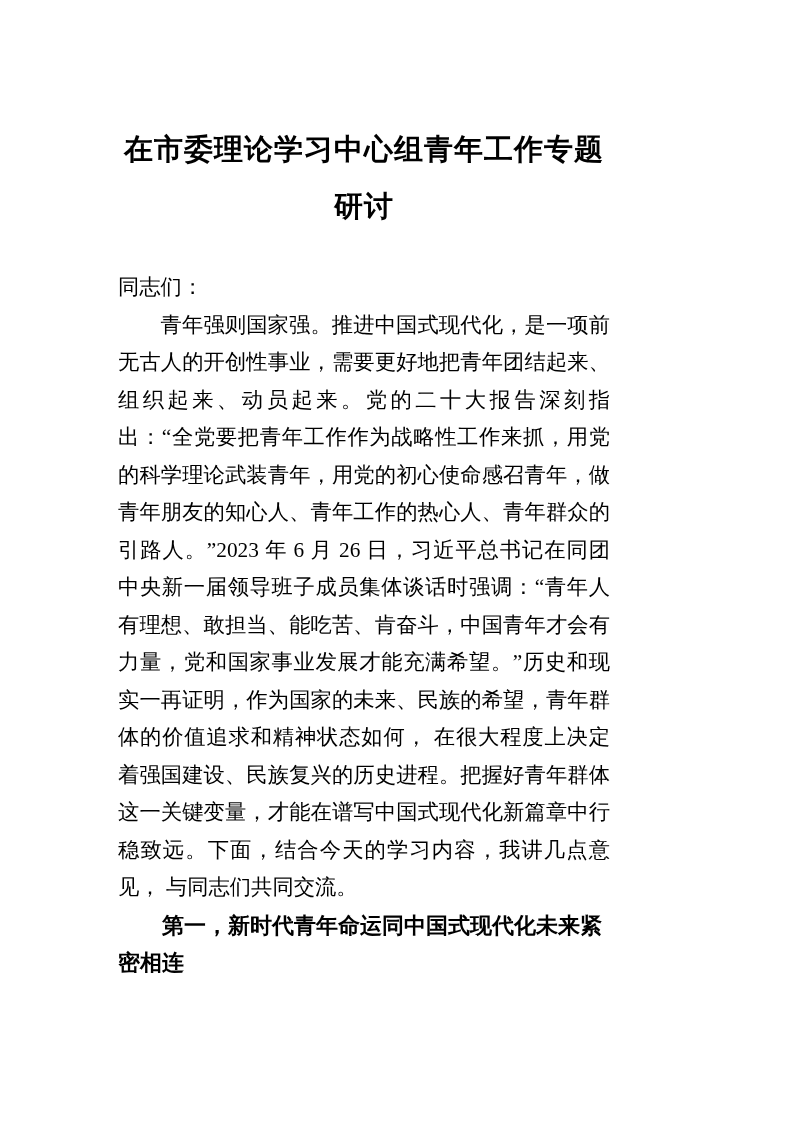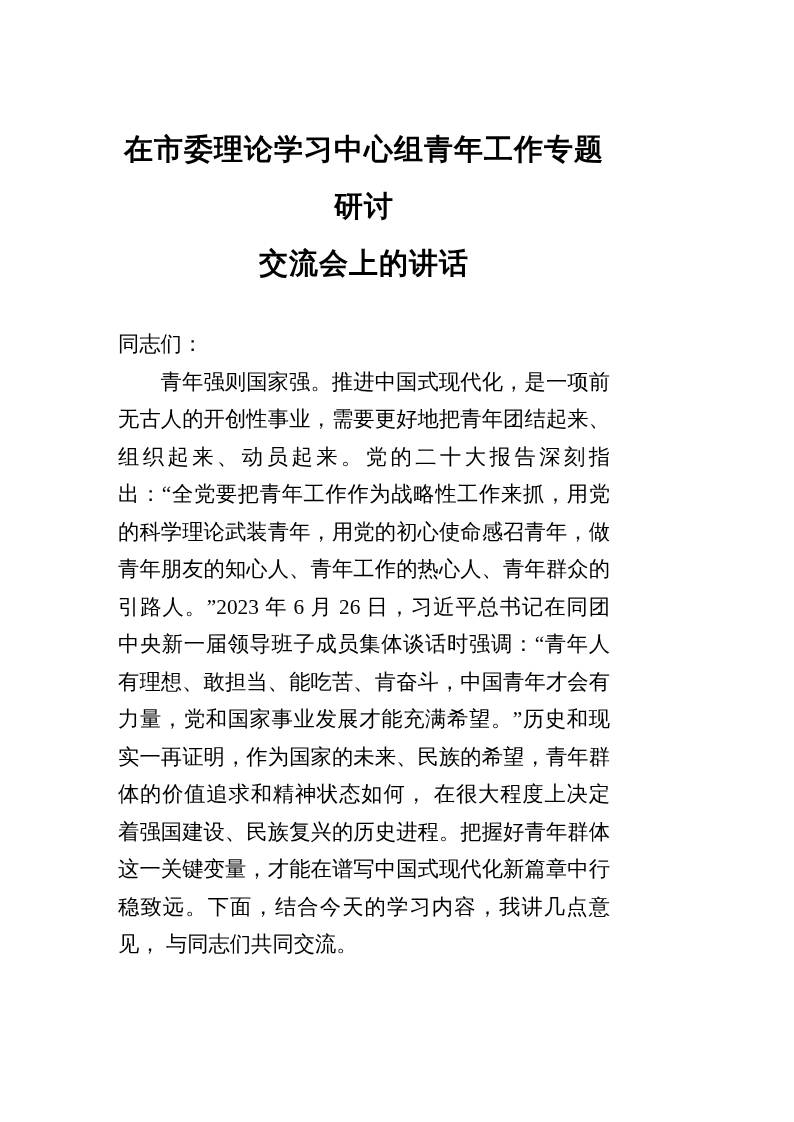--- a/index.html
+++ b/index.html
@@ -51,22 +51,22 @@
     line-height: 37.5px;
     color: #000000;
   }
 </style>
 </head>
 <body>
 
 <div class="page" style="background: rgb(255, 255, 255); color: rgb(0, 0, 0);">
   <div class="doc-title">
     <div class="title-line">在市委理论学习中心组青年工作专题研讨</div>
-    <div class="title-line">交流会上的讲话</div>
   </div>
 
   <div class="doc-body">
     <p class="salutation">同志们：</p>
     <div id="doc-blocks">
         <p class="para">青年强则国家强。推进中国式现代化，是一项前无古人的开创性事业，需要更好地把青年团结起来、组织起来、动员起来。党的二十大报告深刻指出：“全党要把青年工作作为战略性工作来抓，用党的科学理论武装青年，用党的初心使命感召青年，做青年朋友的知心人、青年工作的热心人、青年群众的引路人。”2023 年 6 月 26 日，习近平总书记在同团中央新一届领导班子成员集体谈话时强调：“青年人有理想、敢担当、能吃苦、肯奋斗，中国青年才会有力量，党和国家事业发展才能充满希望。”历史和现实一再证明，作为国家的未来、民族的希望，青年群体的价值追求和精神状态如何， 在很大程度上决定着强国建设、民族复兴的历史进程。把握好青年群体这一关键变量，才能在谱写中国式现代化新篇章中行稳致远。下面，结合今天的学习内容，我讲几点意见， 与同志们共同交流。</p>
+        <p class="heading">第一，新时代青年命运同中国式现代化未来紧密相连</p>
       </div>
   </div>
 </div>
 
 </body></html>

